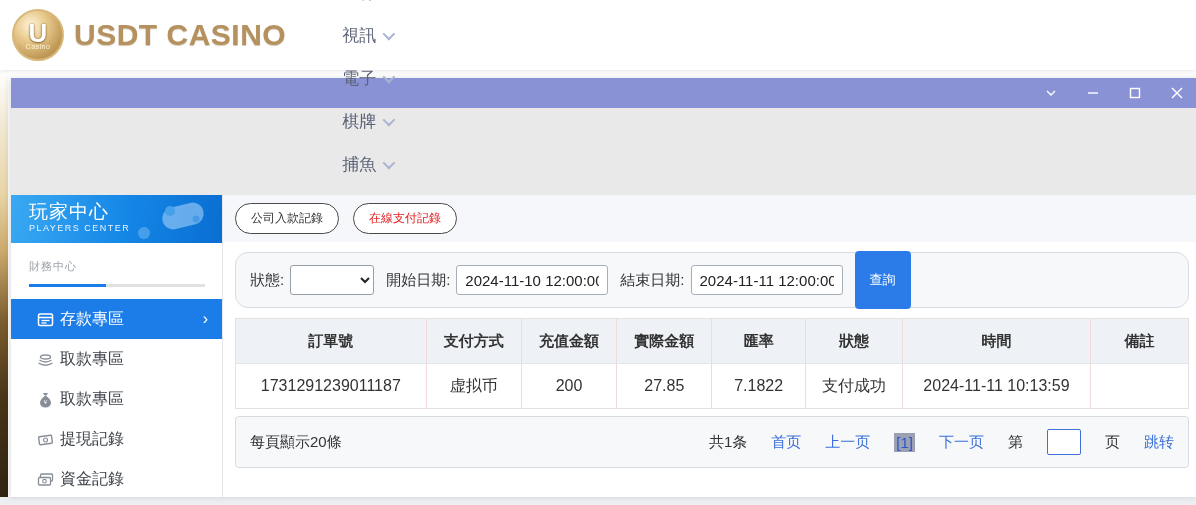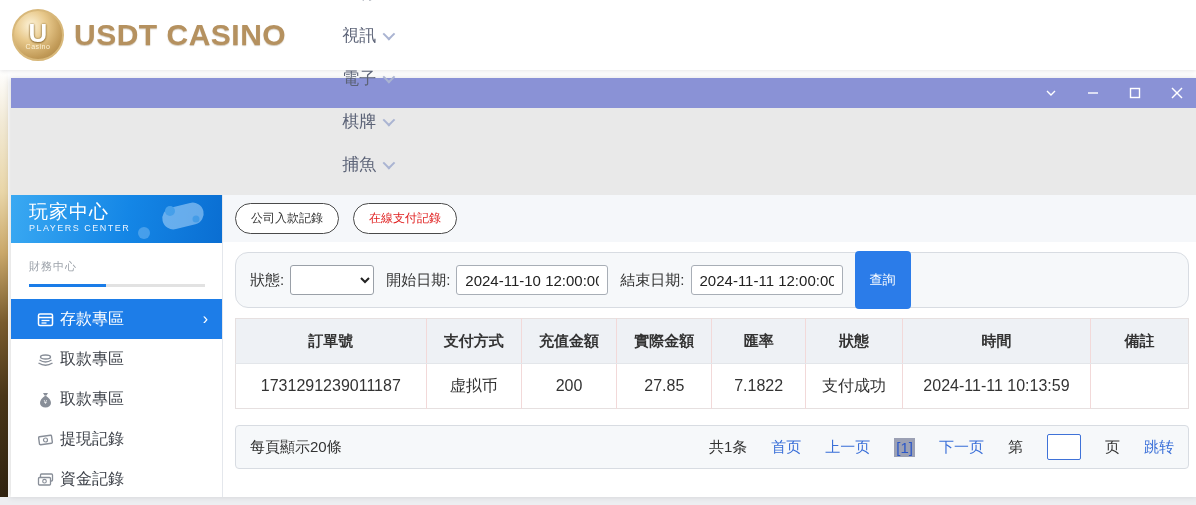--- a/index.html
+++ b/index.html
@@ -84,21 +84,21 @@
     font-family:"Liberation Sans","DejaVu Sans",sans-serif; }
 
   .data-table { width:100%; margin-top:10px; border-collapse:collapse;
     border:1px solid #e6e0e0; }
   .data-table th { background:#eef1f5; font-size:15px; font-weight:bold; color:#333;
     height:45px; border-right:1px solid #f2d9d9; border-bottom:1px solid #e3e6ea; text-align:center; }
   .data-table td { background:#fff; font-size:16px; color:#333; height:45px;
     border-right:1px solid #f2d9d9; text-align:center; }
   .data-table th:last-child, .data-table td:last-child { border-right:none; }
 
-  .pagination { margin-top:16px; height:44px; border:1px solid #d8dce2; border-radius:4px;
+  .pagination { margin-top:7px; height:52px; border:1px solid #d8dce2; border-radius:4px;
     background:#f6f8fa; display:flex; align-items:center; justify-content:space-between;
     padding:0 14px; font-size:15px; color:#333; }
   .pg-right { display:flex; align-items:center; gap:24px; }
   .pg-link { color:#3a6fd8; cursor:pointer; white-space:nowrap; }
   .pg-current { color:#2a56c8; background:#9ba0b4; padding:1px 2px; cursor:default; }
   .pg-input { width:34px; height:26px; border:1px solid #3f72d8; border-radius:2px;
     background:#fff; text-align:center; font-size:14px; }
 </style>
 </head>
 <body>

